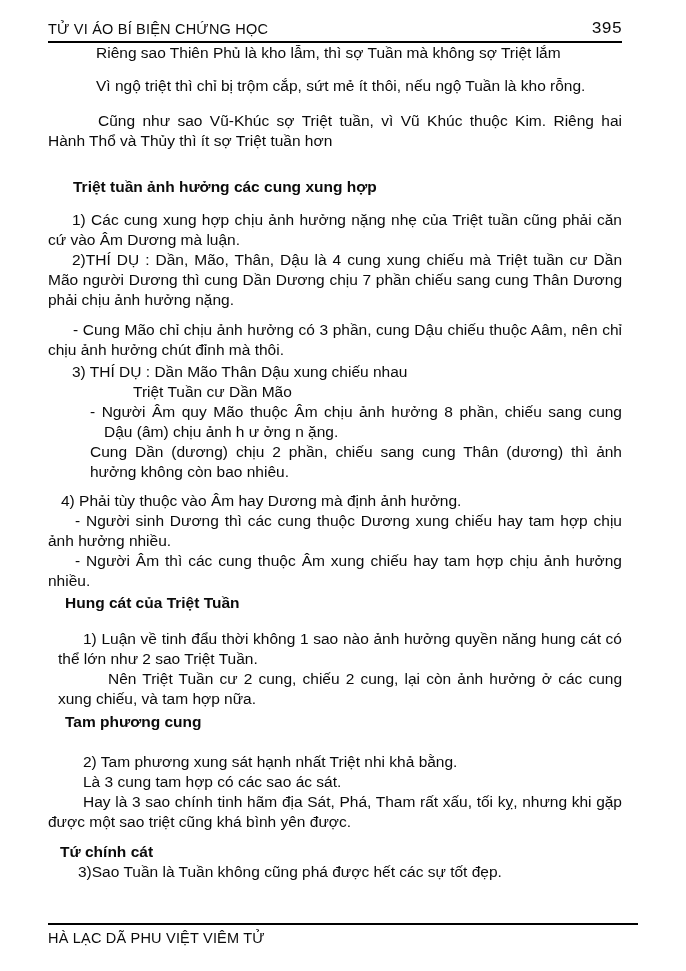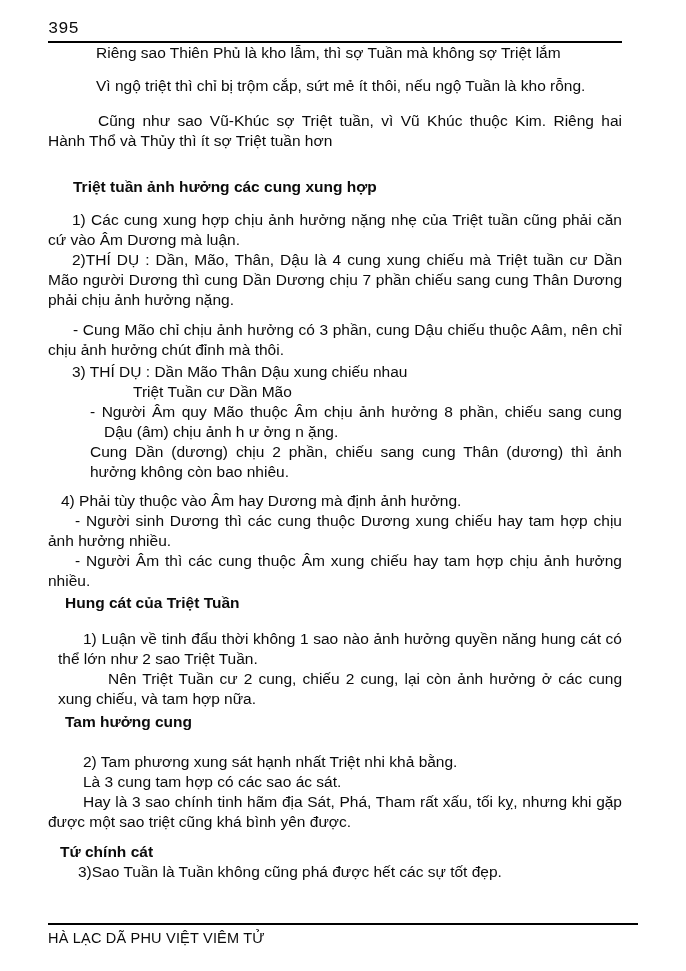--- a/index.html
+++ b/index.html
@@ -67,20 +67,21 @@
     font-size: 14.5px;
     letter-spacing: 0.2px;
   }
 </style>
 </head>
 <body>
 
 <div class="page">
 
   <div class="header-row">
+    <span class="header-title">TỬ VI ÁO BÍ BIỆN CHỨNG HỌC</span>
     <span class="page-num">395</span>
   </div>
 
   <main>
 
     <p class="b-thienphu">Riêng sao Thiên Phủ là kho lẫm, thì sợ Tuần mà không sợ Triệt lắm</p>
     <p class="b-ngotriet">Vì ngộ triệt thì chỉ bị trộm cắp, sứt mẻ ít thôi, nếu ngộ Tuần là kho rỗng.</p>
     <p class="b-vukhuc j">Cũng như sao Vũ-Khúc sợ Triệt tuần, vì Vũ Khúc thuộc Kim. Riêng hai Hành Thổ và Thủy thì ít sợ Triệt tuần hơn</p>
 
     <h2 class="sec h-xunghop">Triệt tuần ảnh hưởng các cung xung hợp</h2>
@@ -102,21 +103,21 @@
       <p class="b-item4-d j">- Người Âm thì các cung thuộc Âm xung chiếu hay tam hợp chịu ảnh hưởng nhiều.</p>
     </div>
 
     <h2 class="sec h-hungcat">Hung cát của Triệt Tuần</h2>
 
     <div class="g-hungcat">
       <p class="b-hungcat1 j">1) Luận về tinh đẩu thời không 1 sao nào ảnh hưởng quyền năng hung cát có thể lớn như 2 sao Triệt Tuần.</p>
       <p class="b-hungcat2 j">Nên Triệt Tuần cư 2 cung, chiếu 2 cung, lại còn ảnh hưởng ở các cung xung chiếu, và tam hợp nữa.</p>
     </div>
 
-    <h2 class="sec h-tamphuong">Tam hưởng cung</h2>
+    <h2 class="sec h-tamphuong">Tam phương cung</h2>
 
     <div class="g-tamphuong">
       <p class="b-tamph-s">2) Tam phương xung sát hạnh nhất Triệt nhi khả bằng.</p>
       <p class="b-tamph-s">Là 3 cung tam hợp có các sao ác sát.</p>
       <p class="b-tamph-s j">Hay là 3 sao chính tinh hãm địa Sát, Phá, Tham rất xấu, tối kỵ, nhưng khi gặp được một sao triệt cũng khá bình yên được.</p>
     </div>
 
     <h2 class="sec h-tuchinh">Tứ chính cát</h2>
     <p class="b-tuchinh">3)Sao Tuần là Tuần không cũng phá được hết các sự tốt đẹp.</p>
 

